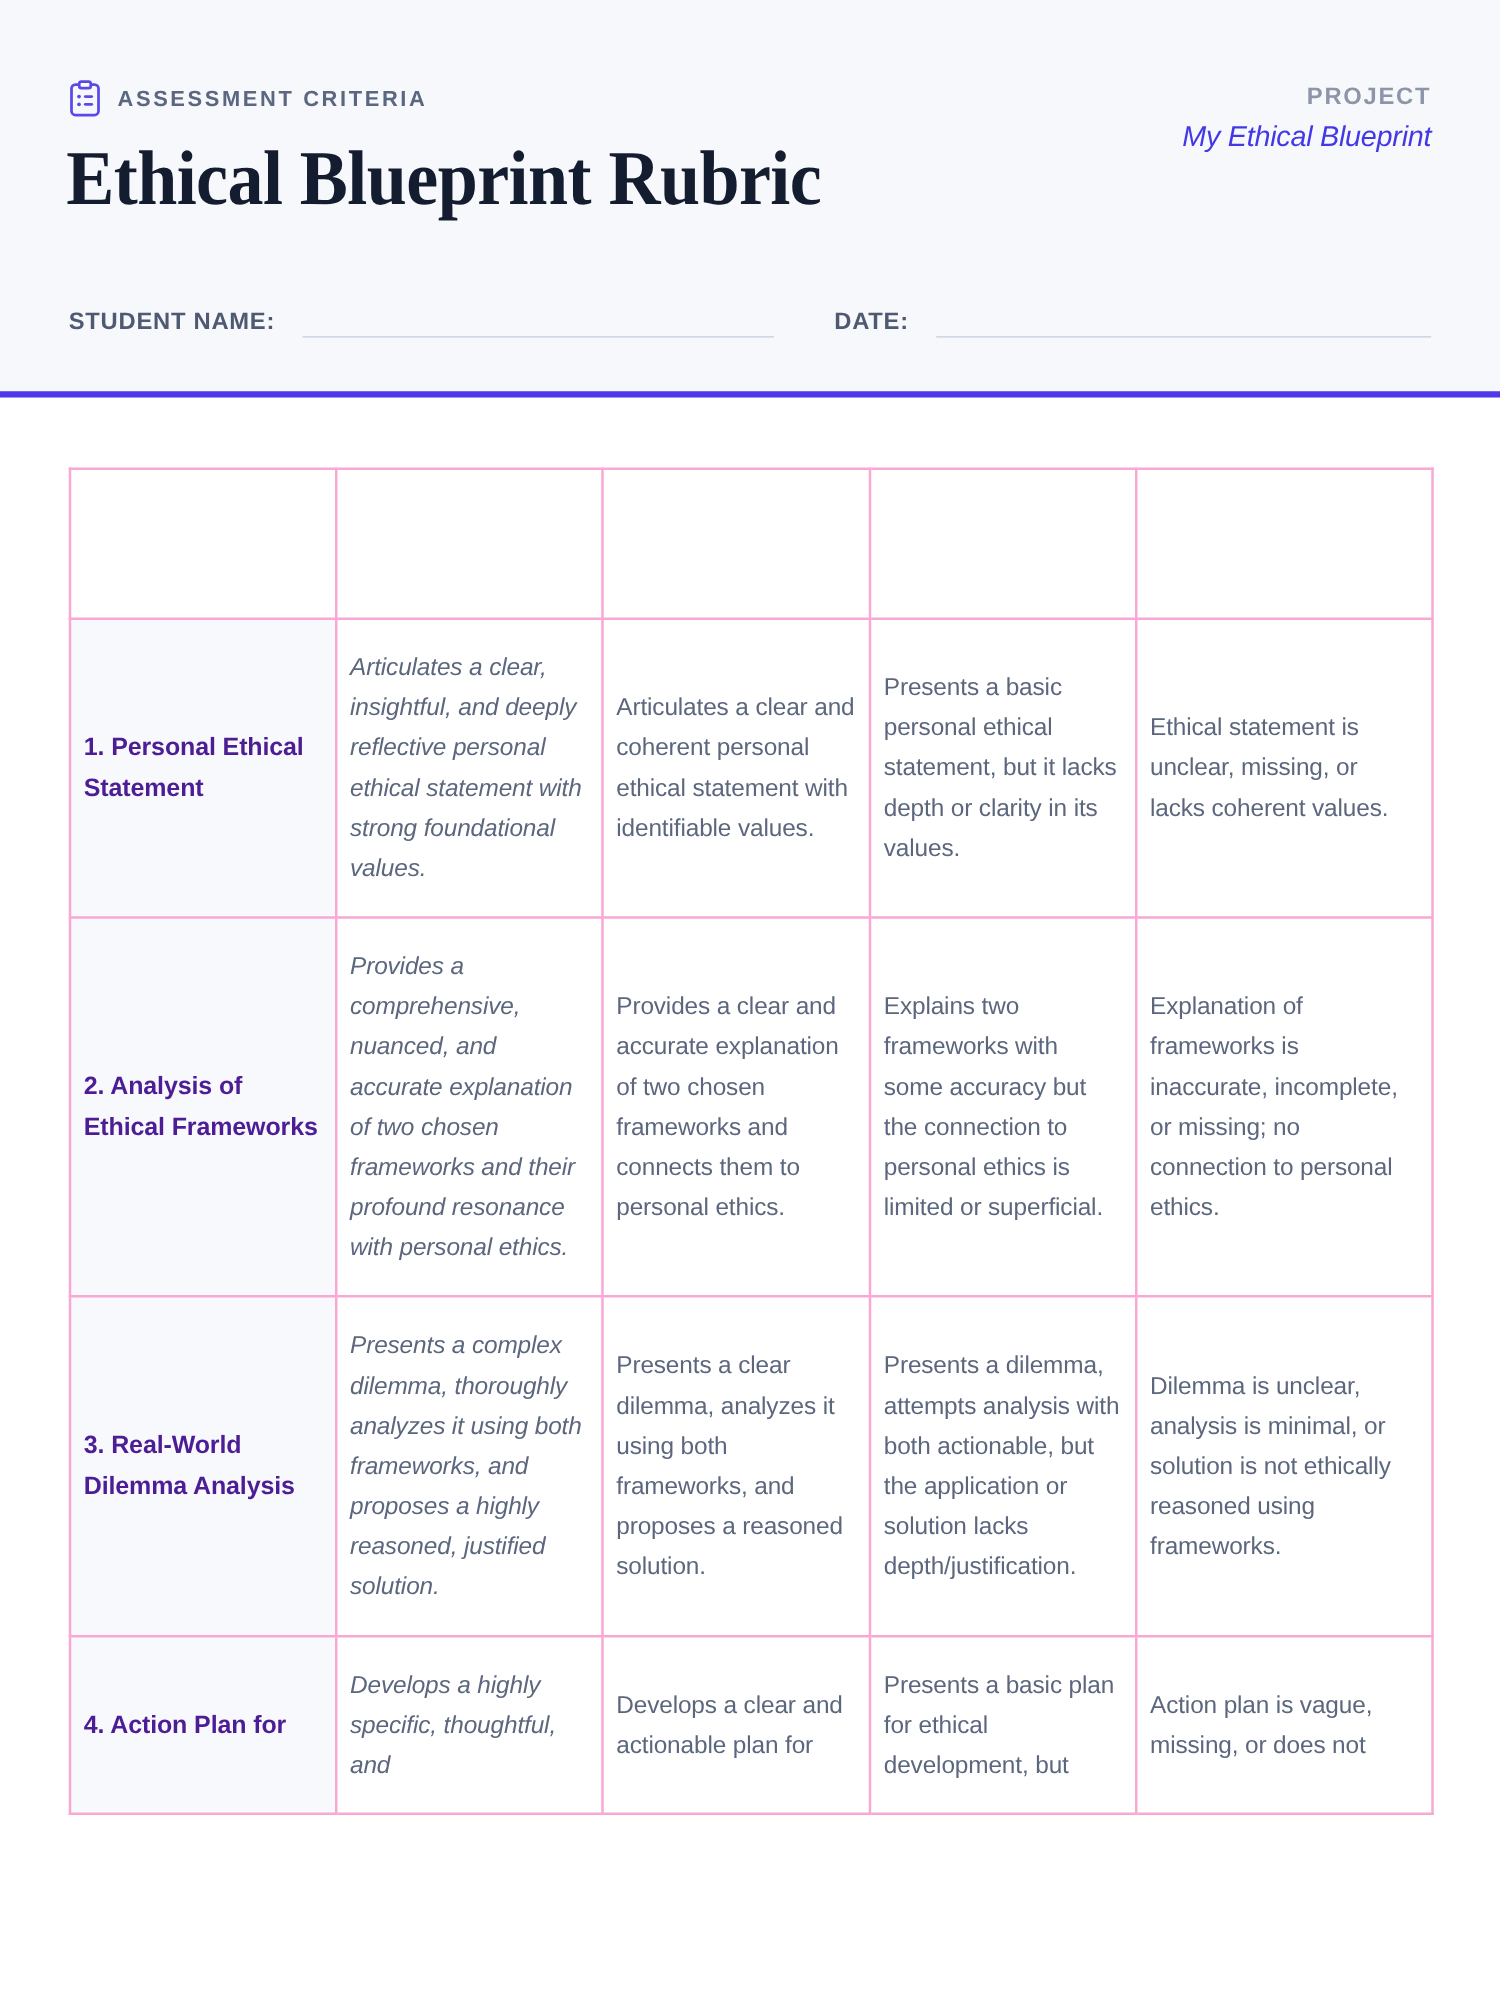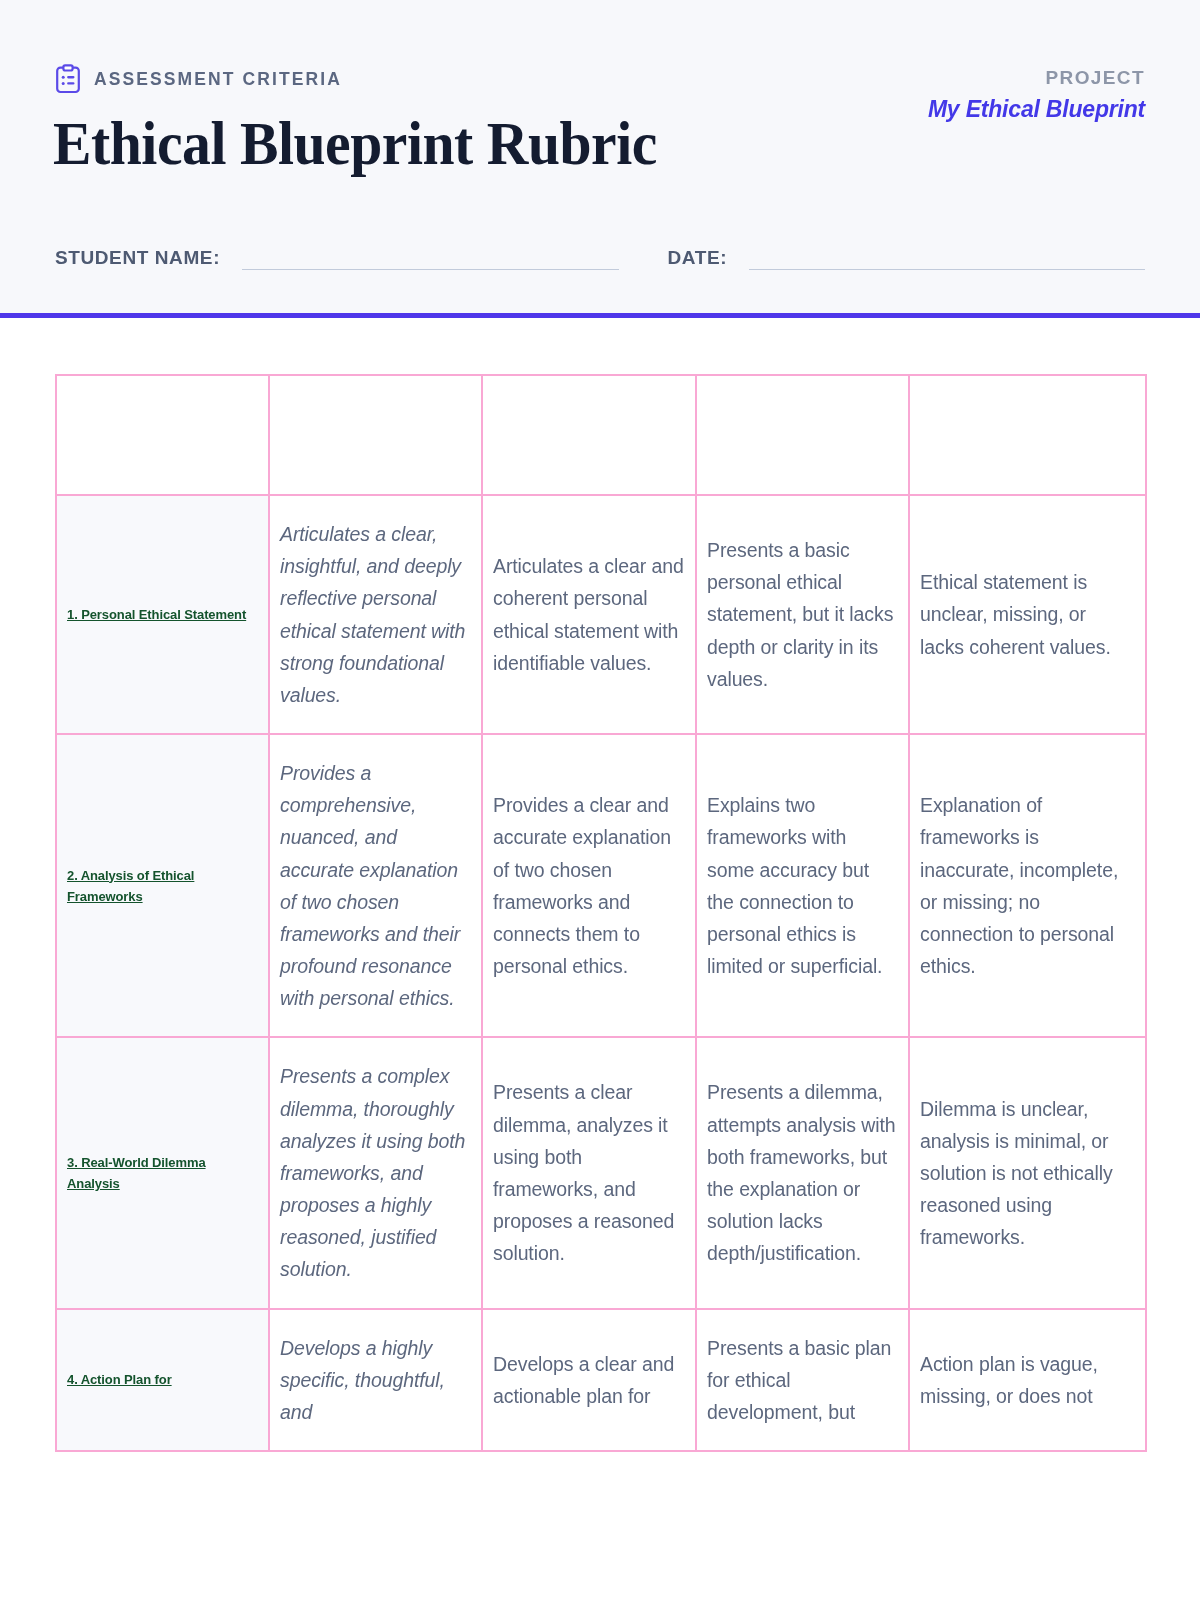--- a/index.html
+++ b/index.html
@@ -59,21 +59,21 @@
     flex: none;
   }
   .project-label {
     font-size: 19px;
     font-weight: 700;
     letter-spacing: 1.4px;
     color: #8d96a8;
   }
   .project-value {
     font-size: 23px;
-    font-weight: 700;
+    font-weight: 400;
     font-style: italic;
     color: #4338e8;
     margin-top: 7px;
     letter-spacing: -0.2px;
   }
 
   
   .meta-row {
     display: flex;
     align-items: flex-end;
@@ -120,26 +120,25 @@
   col.c-crit { width: 213px; }
   col.c-lvl  { width: 213px; }
   col.c-lvl2 { width: 214px; }
   col.c-lvl3 { width: 213px; }
   col.c-lvl4 { width: 237px; }
 
   thead th { height: 120px; background: #ffffff; padding: 0; }
 
   td.criterion {
     background: #f8f9fc;
-    font-size: 13px;
-    font-weight: 700;
-    color: #14532d;
+    font-size: 20px;
+    font-weight: 700;
+    color: #4c1d95;
     line-height: 1.63;
     letter-spacing: -0.1px;
-    text-decoration: underline;
   }
   td.level {
     font-size: 19.5px;
     color: #5c677e;
     line-height: 1.65;
     letter-spacing: -0.1px;
   }
   td.level.exemplary { font-style: italic; }
 </style>
 </head>
@@ -213,21 +212,21 @@
         <td class="criterion">2. Analysis of Ethical Frameworks</td>
         <td class="level exemplary">Provides a comprehensive, nuanced, and accurate explanation of two chosen frameworks and their profound resonance with personal ethics.</td>
         <td class="level">Provides a clear and accurate explanation of two chosen frameworks and connects them to personal ethics.</td>
         <td class="level">Explains two frameworks with some accuracy but the connection to personal ethics is limited or superficial.</td>
         <td class="level">Explanation of frameworks is inaccurate, incomplete, or missing; no connection to personal ethics.</td>
       </tr>
       <tr>
         <td class="criterion">3. Real-World Dilemma Analysis</td>
         <td class="level exemplary">Presents a complex dilemma, thoroughly analyzes it using both frameworks, and proposes a highly reasoned, justified solution.</td>
         <td class="level">Presents a clear dilemma, analyzes it using both frameworks, and proposes a reasoned solution.</td>
-        <td class="level">Presents a dilemma, attempts analysis with both frameworks, but the explanation or solution lacks depth/justification.</td>
+        <td class="level">Presents a dilemma, attempts analysis with both actionable, but the application or solution lacks depth/justification.</td>
         <td class="level">Dilemma is unclear, analysis is minimal, or solution is not ethically reasoned using frameworks.</td>
       </tr>
       <tr>
         <td class="criterion">4. Action Plan for</td>
         <td class="level exemplary">Develops a highly specific, thoughtful, and</td>
         <td class="level">Develops a clear and actionable plan for</td>
         <td class="level">Presents a basic plan for ethical development, but</td>
         <td class="level">Action plan is vague, missing, or does not</td>
       </tr>
     </tbody>

